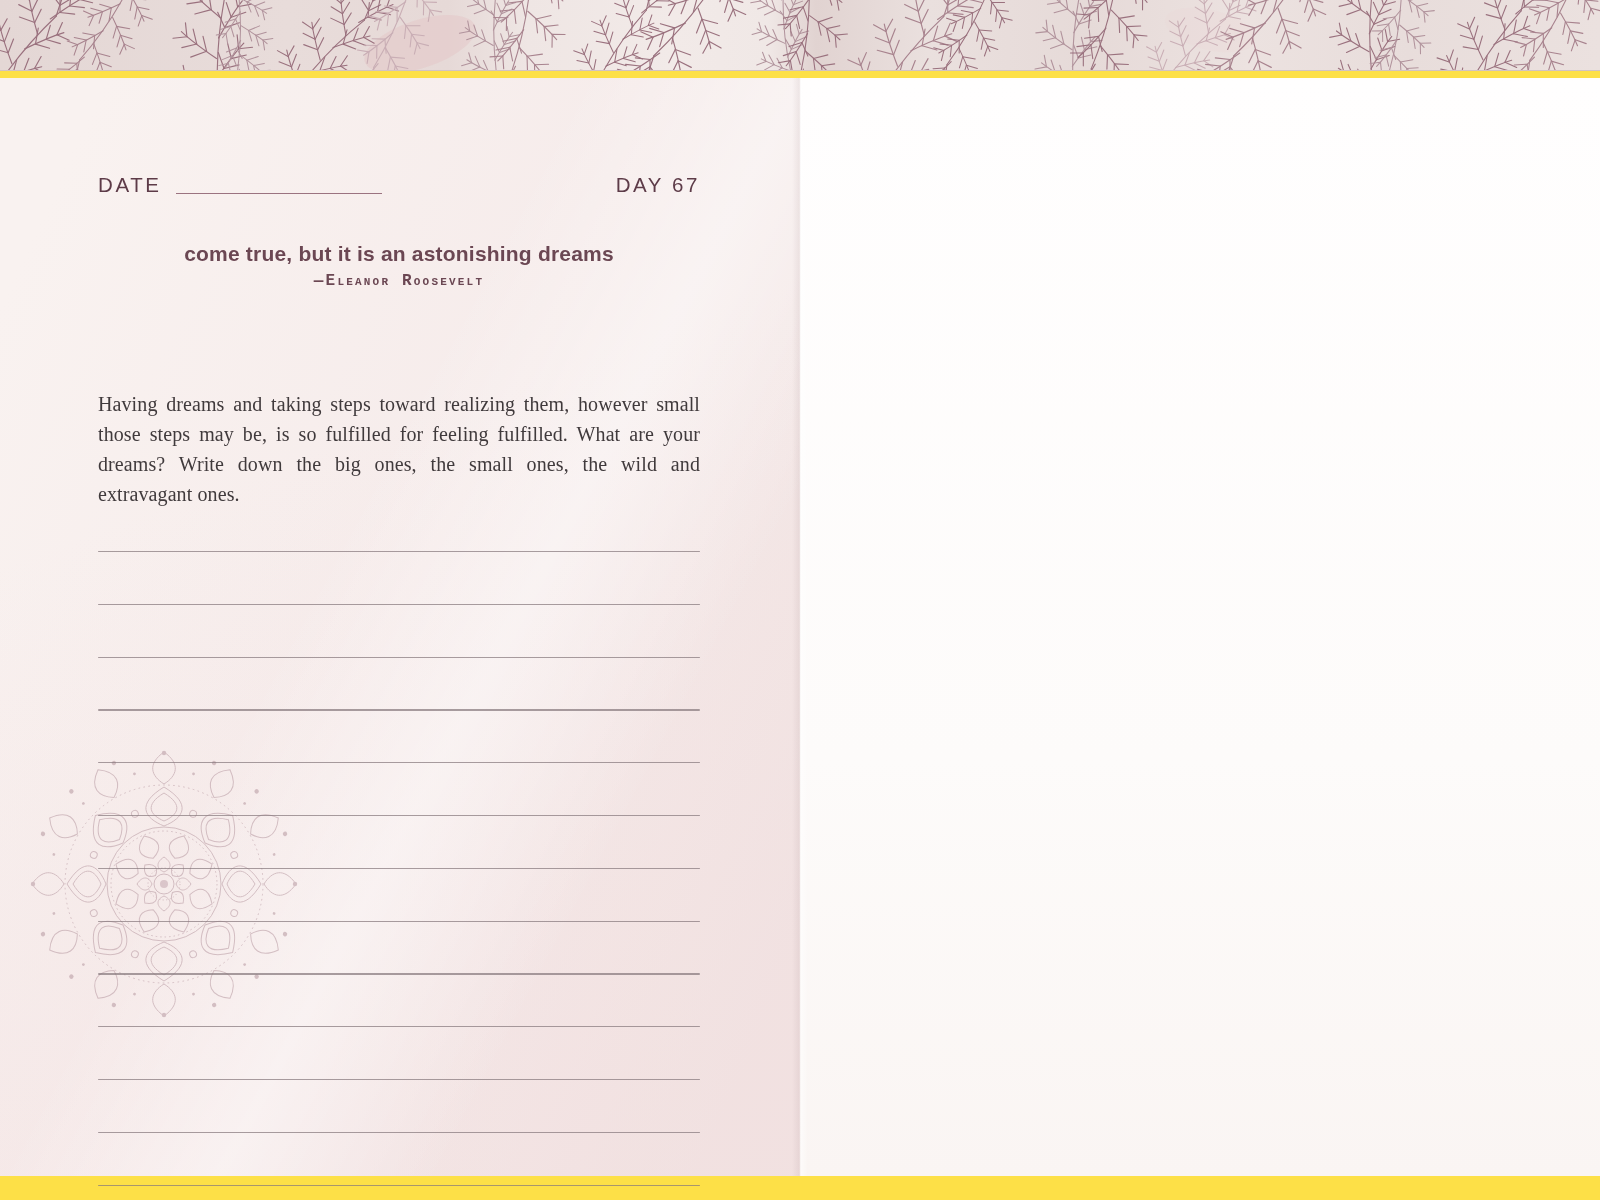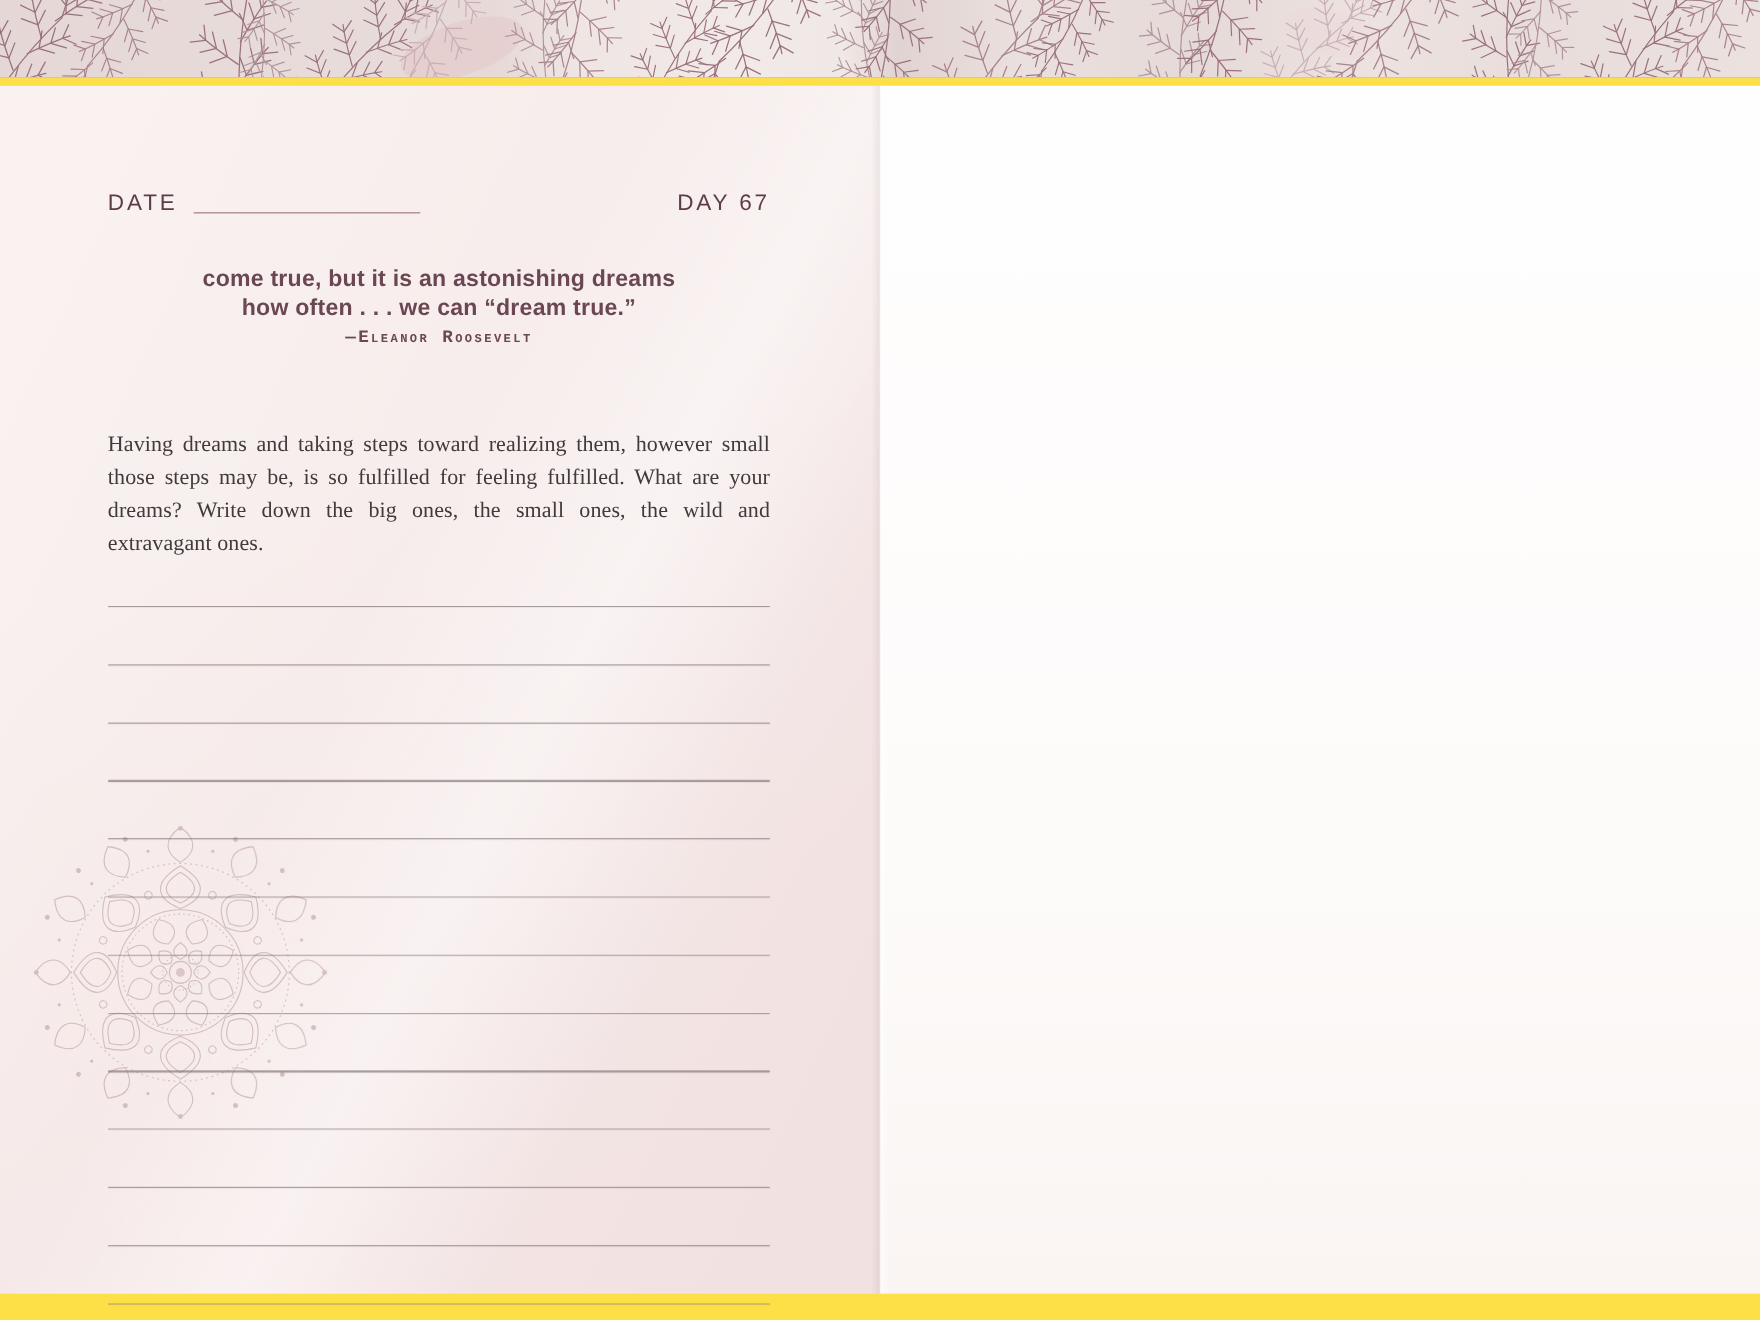--- a/index.html
+++ b/index.html
@@ -233,21 +233,20 @@
     </svg>
 
     <div class="content">
       <div class="date-row l">
         <span class="date-label">DATE</span>
         <span class="date-line"></span>
         <span class="day-label">DAY 67</span>
       </div>
       <div class="quote l">
         <div class="quote-line">come true, but it is an astonishing dreams</div>
-        <div class="quote-line">how often . . . we can “dream true.”</div>
         <div class="attribution">—Eleanor Roosevelt</div>
       </div>
       <div class="prompt l">
         <p>Having dreams and taking steps toward realizing them, however small those steps may be, is so fulfilled for feeling fulfilled. What are your dreams? Write down the big ones, the small ones, the wild and extravagant ones.</p>
       </div>
     </div>
     <div class="lines l">
         <div class="ruled-line" style="top: 0px;"></div>
         <div class="ruled-line" style="top: 52.8px;"></div>
         <div class="ruled-line" style="top: 105.6px;"></div>

